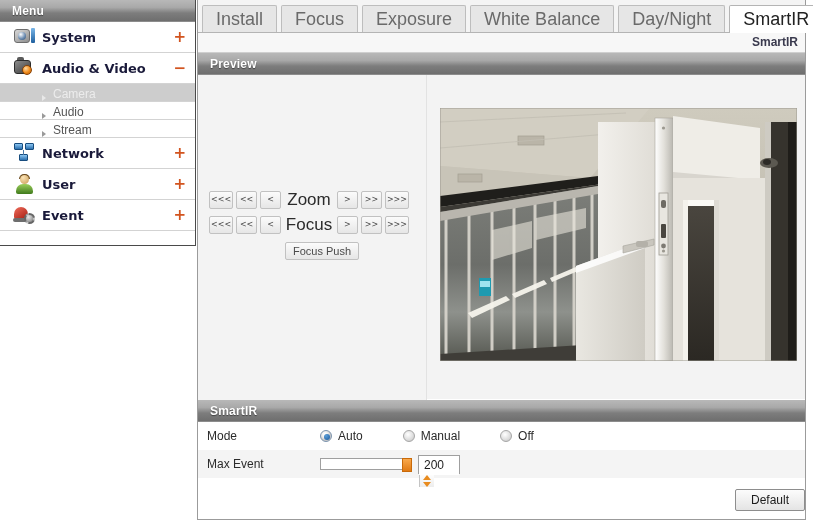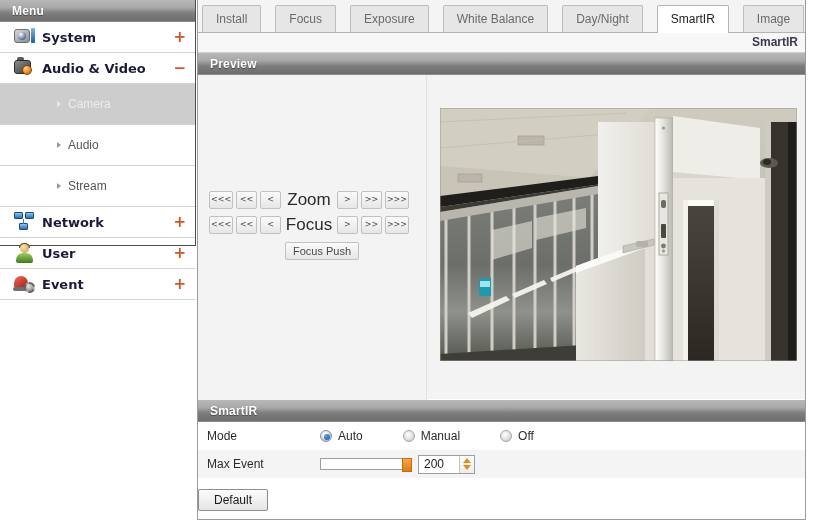--- a/index.html
+++ b/index.html
@@ -62,25 +62,25 @@
   .nav-top .pm {
     position: absolute;
     right: 9px; top: 50%;
     transform: translateY(-50%);
     color: #d2541f;
     font-size: 15px;
     font-weight: bold;
     font-family: "DejaVu Sans", sans-serif;
   }
   .nav-sub {
-    height: 41px;
+    height: 18px;
     border-bottom: 1px solid #d3d3d3;
     display: flex;
-    align-items: center;
-    padding-left: 57px;
+    align-items: flex-end;
+    padding-left: 42px;
     font-size: 12px;
     color: #555555;
     cursor: pointer;
   }
   .nav-sub .arrow {
     width: 0; height: 0;
     border-left: 4px solid #9a9a9a;
     border-top: 3.5px solid transparent;
     border-bottom: 3.5px solid transparent;
     margin-right: 7px;
@@ -144,26 +144,26 @@
     border-bottom: 1px solid #b4b4b4;
     padding-left: 4px;
     padding-top: 6px;
     display: flex;
     align-items: flex-end;
   }
   .tab {
     height: 27px;
     line-height: 26px;
     padding: 0 13px;
-    font-size: 12px;
+    font-size: 18px;
     color: #6a6a6a;
     background: #e6e6e6;
     border: 1px solid #bdbdbd;
     border-bottom: none;
-    margin-right: 14px;
+    margin-right: 4px;
     border-radius: 2px 2px 0 0;
     cursor: pointer;
     position: relative;
     white-space: nowrap;
   }
   .tab.active {
     background: #ffffff;
     color: #222222;
     height: 28px;
     line-height: 27px;
@@ -313,20 +313,21 @@
     width: 10px; height: 14px;
     background: linear-gradient(to bottom,#f9a94c,#e07a13);
     border: 1px solid #c96a09;
   }
   .spin {
     display: flex;
     align-items: stretch;
     height: 19px;
     border: 1px solid #9f9f9f;
     background: #ffffff;
+    flex-direction: column;
   }
   .spin-val {
     width: 40px;
     padding-left: 5px;
     font-size: 12px;
     line-height: 17px;
     color: #1c1c1c;
     background: #ffffff;
     border: none;
     outline: none;
@@ -347,21 +348,21 @@
     border-left: 4px solid transparent;
     border-right: 4px solid transparent;
   }
   .spin-up { border-bottom: 5px solid #e88b1f; margin-bottom: 2px; }
   .spin-dn { border-top: 5px solid #e88b1f; }
 
   #btnbar {
     height: 42px;
     display: flex;
     align-items: center;
-    justify-content: flex-start;
+    justify-content: flex-end;
     background: #ffffff;
     border-top: 1px solid #ffffff;
   }
   .btn {
     padding: 3px 15px;
     font-size: 12px;
     color: #1c1c1c;
     background: linear-gradient(to bottom,#fcfcfc,#e4e4e4);
     border: 1px solid #8d8d8d;
     border-radius: 2px;

